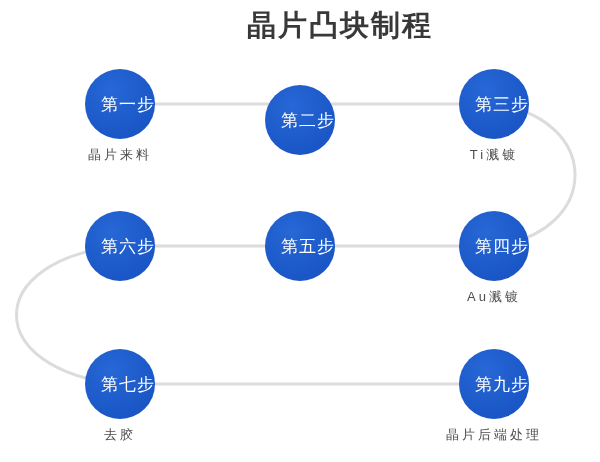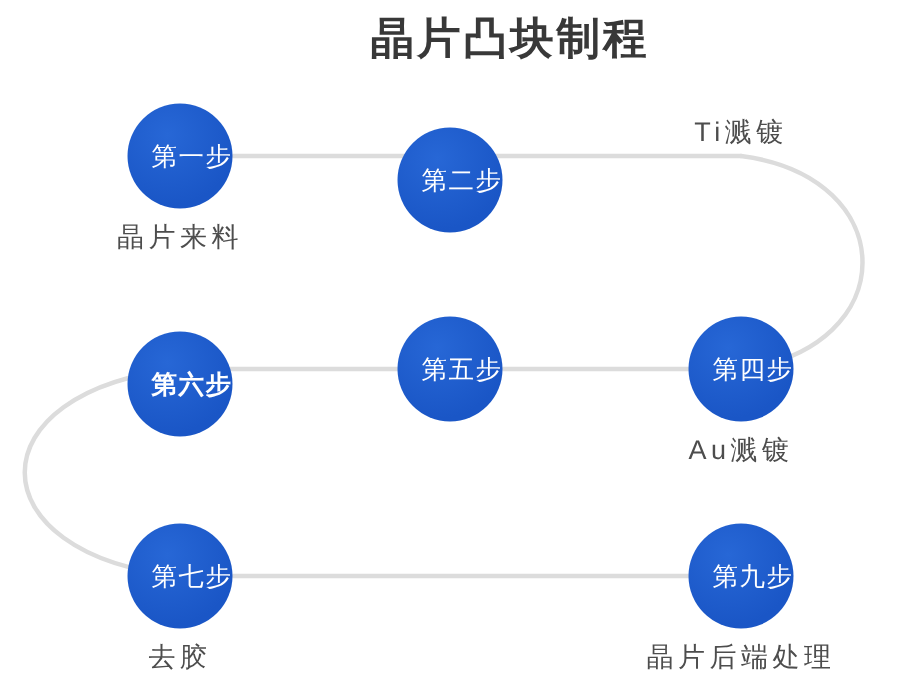--- a/index.html
+++ b/index.html
@@ -61,32 +61,32 @@
     background:radial-gradient(circle at 38% 30%, #2767d6 0%, var(--circle-fill) 72%);
     display:flex;
     align-items:center;
     justify-content:flex-end;
     color:var(--circle-text);
     font-size:17px;
     letter-spacing:1px;
   }
   .caption{
     margin-top:7px;
-    font-size:18px;
+    font-size:13px;
     letter-spacing:3px;
     color:var(--label-text);
     white-space:nowrap;
   }
   
   .n1{left:10px;  top:69px;}
   .n2{left:190px; top:85px;}
   .n3{left:384px; top:69px;}
   .n4{left:384px; top:211px;}
   .n5{left:190px; top:211px;}
-  .n6{left:10px;  top:221px;font-weight:bold;}
+  .n6{left:10px;  top:211px;}
   .n7{left:10px;  top:349px;}
   .n8{left:190px; top:349px;}
   .n9{left:384px; top:349px;}
 </style>
 </head>
 <body>
 
 <div class="stage">
 
   <h1 class="page-title">晶片凸块制程</h1>
@@ -104,20 +104,23 @@
       <span>第一步</span>
     </div>
     <div class="caption">晶片来料</div>
   </div>
   <div class="node n2">
     <div class="circle">
       <span>第二步</span>
     </div>
   </div>
   <div class="node n3">
+    <div class="circle">
+      <span>第三步</span>
+    </div>
     <div class="caption">Ti溅镀</div>
   </div>
 
   <div class="node n6">
     <div class="circle">
       <span>第六步</span>
     </div>
   </div>
   <div class="node n5">
     <div class="circle">

